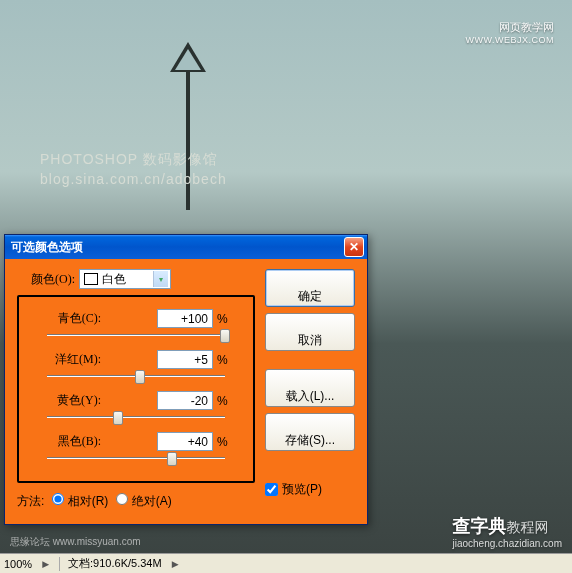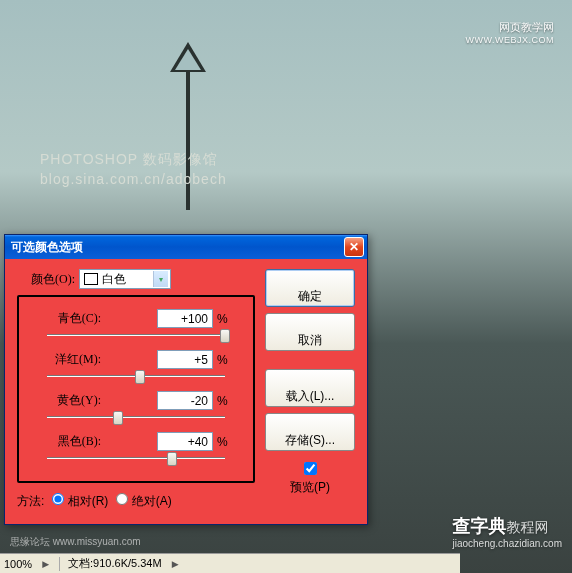--- a/index.html
+++ b/index.html
@@ -16,21 +16,21 @@
 .watermark-bot .sub { font-size: 10px; font-weight: normal; display: block; opacity: .8; }
 .watermark-bl { position: absolute; bottom: 24px; left: 10px; color: #ddd; font-size: 10px; opacity: .7; }
 
 .triangle-pole { position: absolute; top: 42px; left: 170px; }
 .triangle-pole .tri { width: 0; height: 0; border-left: 18px solid transparent; border-right: 18px solid transparent; border-bottom: 30px solid #2a3230; }
 .triangle-pole .tri-inner { position: absolute; top: 7px; left: 5px; width: 0; height: 0; border-left: 13px solid transparent; border-right: 13px solid transparent; border-bottom: 21px solid #a5bfc0; }
 .triangle-pole .pole { position: absolute; top: 28px; left: 16px; width: 4px; height: 140px; background: #2a3230; }
 
 .dialog {
   position: absolute; top: 234px; left: 4px; width: 364px;
-  background: #ef4444; border: 1px solid #0a246a;
+  background: #f97316; border: 1px solid #0a246a;
   box-shadow: 2px 2px 8px rgba(0,0,0,.4);
   font-size: 12px;
 }
 .titlebar {
   height: 24px;
   background: linear-gradient(180deg, #3a95ff 0%, #0066dd 8%, #0055cc 50%, #0a5fd8 100%);
   display: flex; align-items: center; justify-content: space-between;
   padding: 0 3px 0 6px; color: #fff; font-weight: bold;
 }
 .close-btn {
@@ -68,25 +68,25 @@
 .method-row { margin-top: 10px; display: flex; align-items: center; gap: 8px; }
 .radio { width:12px; height:12px; }
 
 .btn {
   height: 22px; background: linear-gradient(180deg,#fff,#efece0);
   border: 1px solid #888; border-radius: 3px; cursor: pointer;
   font-size: 12px; font-family: inherit; padding: 18px 4px;
 }
 .btn.primary { border: 1px solid #3a6ea5; box-shadow: inset 0 0 0 1px #aecdf3; }
 
-.preview-row { margin-top: 5px; display: flex; align-items: center; gap: 4px; flex-direction: column; }
+.preview-row { margin-top: 24px; display: flex; align-items: center; gap: 4px; }
 .checkbox { width: 13px; height: 13px; }
 
 .status-bar {
-  position: absolute; bottom: 0; left: 0; width: 460px; height: 20px;
+  position: absolute; bottom: 0; left: 0; width: 572px; height: 20px;
   background: #ece9d8; border-top: 1px solid #999; display: flex; align-items: center;
   font-size: 11px; padding: 0 4px; gap: 8px;
 }
 .status-sep { width:1px; height:14px; background:#aaa; }
 .zoom-arrow { font-size: 9px; color:#555; padding:0 2px; cursor:pointer; }
 </style>
 </head>
 <body>
 
 <div class="canvas-bg"></div>

